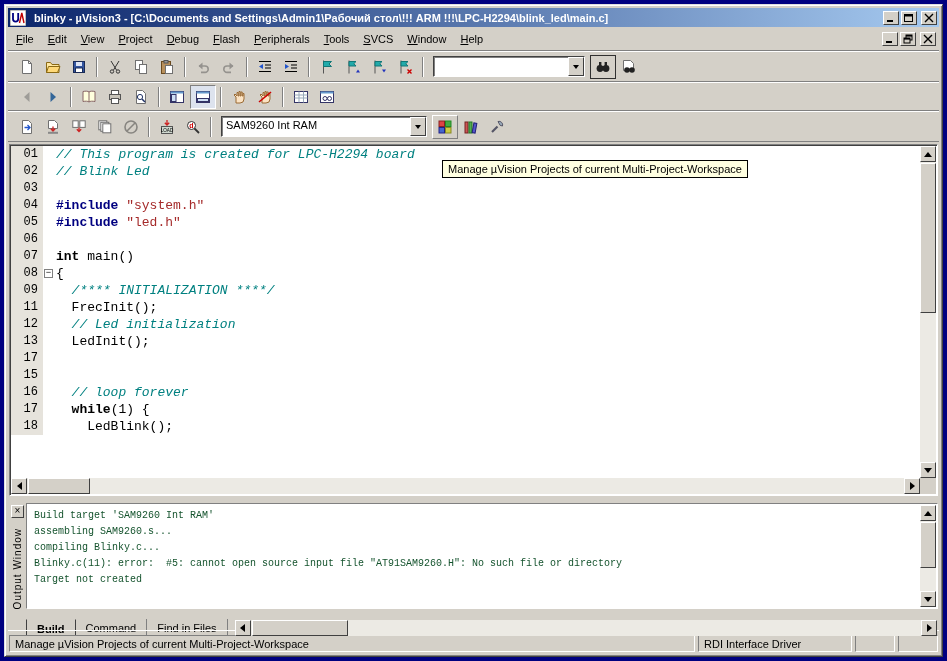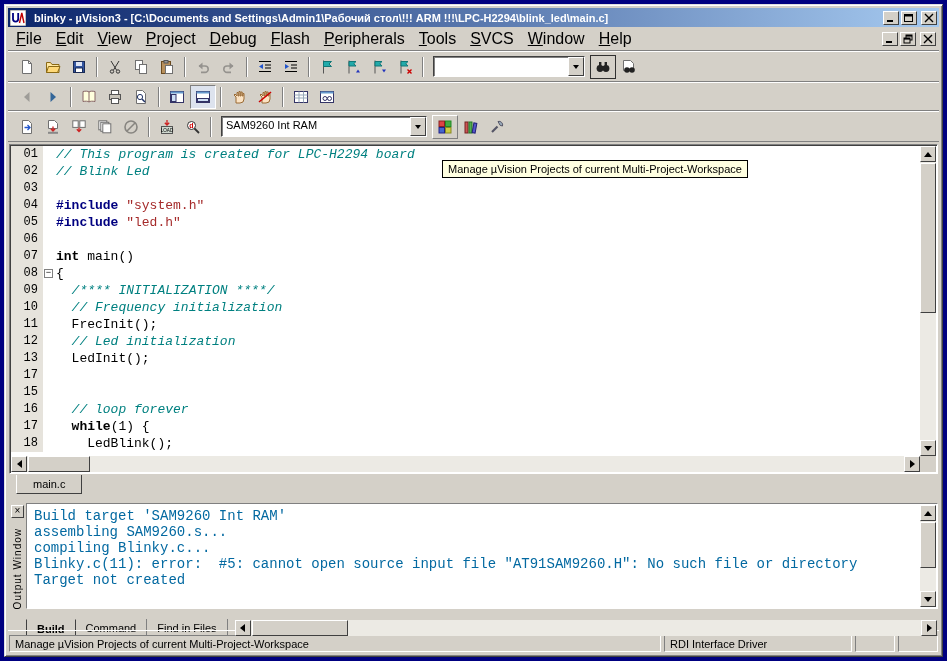--- a/index.html
+++ b/index.html
@@ -15,21 +15,21 @@
   .app-icon{width:16px;height:16px;flex:none}
   .app-icon svg{width:16px;height:16px;display:block}
   .title-text{flex:1;font-weight:bold;font-size:11px;white-space:nowrap;overflow:hidden;margin-left:8px}
   .cap-btn{width:16px;height:14px;flex:none;background:var(--chrome,#d4d0c8);border:1px solid;border-color:#fff #404040 #404040 #fff;
     display:flex;align-items:center;justify-content:center;margin-left:2px;cursor:default}
   .cap-btn svg{width:12px;height:10px;display:block}
   .cap-gap{margin-left:4px}
   
   .menubar{height:24px;flex:none;display:flex;align-items:center;padding:0 1px;border-bottom:1px solid #808080}
   .menu-items{display:flex;align-items:center;flex:1}
-  .menu-item{padding:3px 7px;font-size:16px;white-space:nowrap}
+  .menu-item{padding:3px 7px;font-size:11px;white-space:nowrap}
   .mdi-btns{display:flex;align-items:center;padding-right:2px}
   
   .tbrow{flex:none;display:flex;align-items:center;padding:2px 6px;border-top:1px solid #fff;border-bottom:1px solid #808080;background:var(--chrome,#d4d0c8)}
   .tbrow-1{height:31px}.tbrow-2{height:29px}.tbrow-3{height:31px}
   .tb-btn{width:26px;height:24px;display:flex;align-items:center;justify-content:center;border:1px solid transparent;flex:none}
   .tb-btn .tb-ic{display:block;width:16px;height:16px}
   .tb-btn svg{width:16px;height:16px;display:block}
   .tb-btn.disabled .tb-ic{filter:grayscale(1);opacity:.45}
   .tb-btn.hover{border-color:#fff #808080 #808080 #fff}
   .tb-btn.checked{border-color:#808080 #fff #fff #808080;background:#dde3ee}
@@ -83,35 +83,35 @@
   .splitter{height:7px;flex:none}
   
   .output{height:127px;flex:none;display:flex;margin:0 1px}
   .out-side{width:17px;flex:none;display:flex;flex-direction:column;align-items:center}
   .out-close{width:13px;height:13px;margin-top:2px;background:var(--chrome,#d4d0c8);border:1px solid;border-color:#fff #404040 #404040 #fff;
     font-size:10px;line-height:10px;text-align:center}
   .out-label{writing-mode:vertical-rl;transform:rotate(180deg);font-size:10px;margin-top:10px;color:#000;letter-spacing:1px}
   .out-body{flex:1;display:flex;flex-direction:column;min-width:0}
   .out-text-wrap{flex:1;position:relative;background:#fff;border:1px solid;border-color:#808080 #fff #fff #808080;overflow:hidden}
   .out-lines{position:absolute;left:1px;top:1px;right:17px;bottom:1px;padding:3px 6px;overflow:hidden;
-    font-family:"Liberation Mono","DejaVu Sans Mono",monospace;font-size:14px;line-height:16px;white-space:pre;color:#0369a1}
+    font-family:"Liberation Mono","DejaVu Sans Mono",monospace;font-size:10px;line-height:16px;white-space:pre;color:#14532d}
   .out-sbv{position:absolute;top:1px;right:1px;bottom:1px;width:16px;background:#eceae4}
   .out-vthumb{top:17px;height:46px}
   .out-tabrow{height:21px;flex:none;display:flex;align-items:center;padding-top:16px}
   .out-tabs{display:flex;align-items:stretch}
   .out-tab{padding:3px 10px 0 10px;font-size:11px;white-space:nowrap;border-right:1px solid #808080;color:#000}
   .out-tab.active{font-weight:bold;background:var(--chrome,#d4d0c8);border:1px solid #404040;border-top:1px solid var(--chrome,#d4d0c8)}
   .out-hscroll{position:relative;flex:1;height:16px;margin:2px 2px 0 6px;background:#eceae4}
   .out-hthumb{left:17px;width:96px}
   
   .statusbar{height:23px;flex:none;display:flex;align-items:center;gap:3px;padding:3px 1px 1px 1px;border-top:1px solid #fff}
   .pane{height:17px;border:1px solid;border-color:#808080 #fff #fff #808080;padding:2px 5px;font-size:11px;
     white-space:nowrap;overflow:hidden;color:#000}
   .pane-left{flex:1}
-  .pane-rdi{width:188px;flex:none}
+  .pane-rdi{width:154px;flex:none}
   .pane-s{width:40px;flex:none}
   u{text-decoration:underline}
 </style>
 </head>
 <body>
 
 <div class="window">
 
   <div class="titlebar">
     <span class="app-icon">
@@ -567,25 +567,20 @@
             <span class="fold-box">−</span>
           </span>
           <span class="ed-code"><span class="tok-p">{</span></span>
         </div>
         <div class="ed-line">
           <span class="ed-gutter">09</span>
           <span class="ed-fold"></span>
           <span class="ed-code"><span class="tok-p">  </span><span class="tok-c">/**** INITIALIZATION ****/</span></span>
         </div>
         <div class="ed-line">
-          <span class="ed-gutter">10</span>
-          <span class="ed-fold"></span>
-          <span class="ed-code"><span class="tok-p">  </span><span class="tok-c">// Frequency initialization</span></span>
-        </div>
-        <div class="ed-line">
           <span class="ed-gutter">11</span>
           <span class="ed-fold"></span>
           <span class="ed-code"><span class="tok-p">  FrecInit();</span></span>
         </div>
         <div class="ed-line">
           <span class="ed-gutter">12</span>
           <span class="ed-fold"></span>
           <span class="ed-code"><span class="tok-p">  </span><span class="tok-c">// Led initialization</span></span>
         </div>
         <div class="ed-line">
@@ -636,23 +631,20 @@
       <div class="sb-thumb ed-hthumb"></div>
       <span class="sb-btn sb-right">
           <i class="tri tri-right"></i>
         </span>
     </div>
     <div class="sb-corner"></div>
 
     <div class="tooltip">Manage µVision Projects of current Multi-Project-Workspace</div>
   </div>
 
-  <div class="doctab-row">
-    <span class="doc-tab">main.c</span>
-  </div>
 
   <div class="splitter"></div>
 
   <div class="output">
     <div class="out-side">
       <span class="out-close">×</span>
       <span class="out-label">Output Window</span>
     </div>
     <div class="out-body">
       <div class="out-text-wrap">

